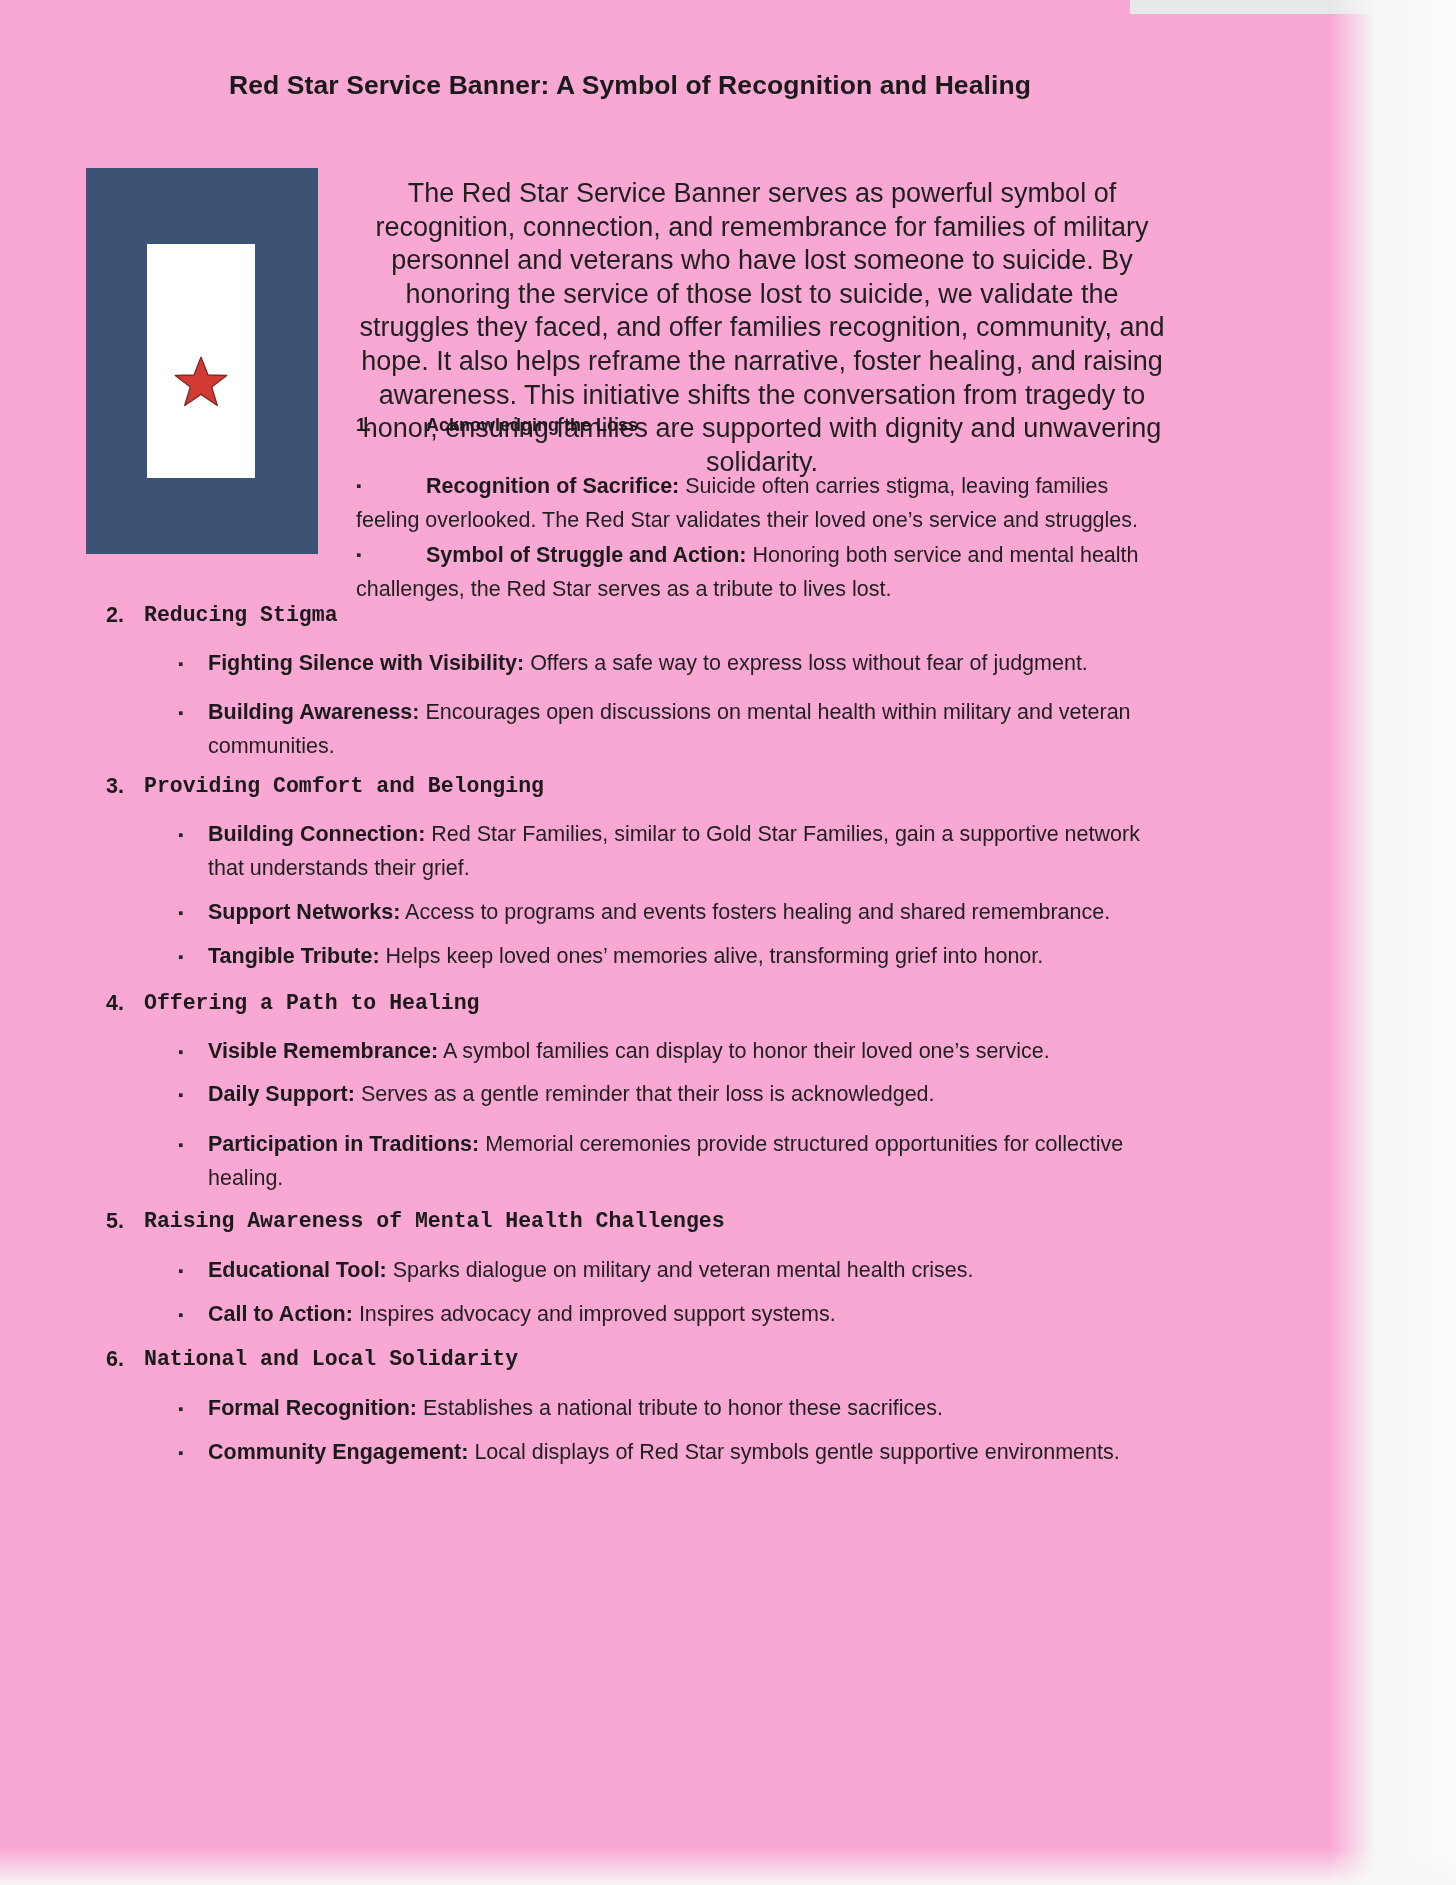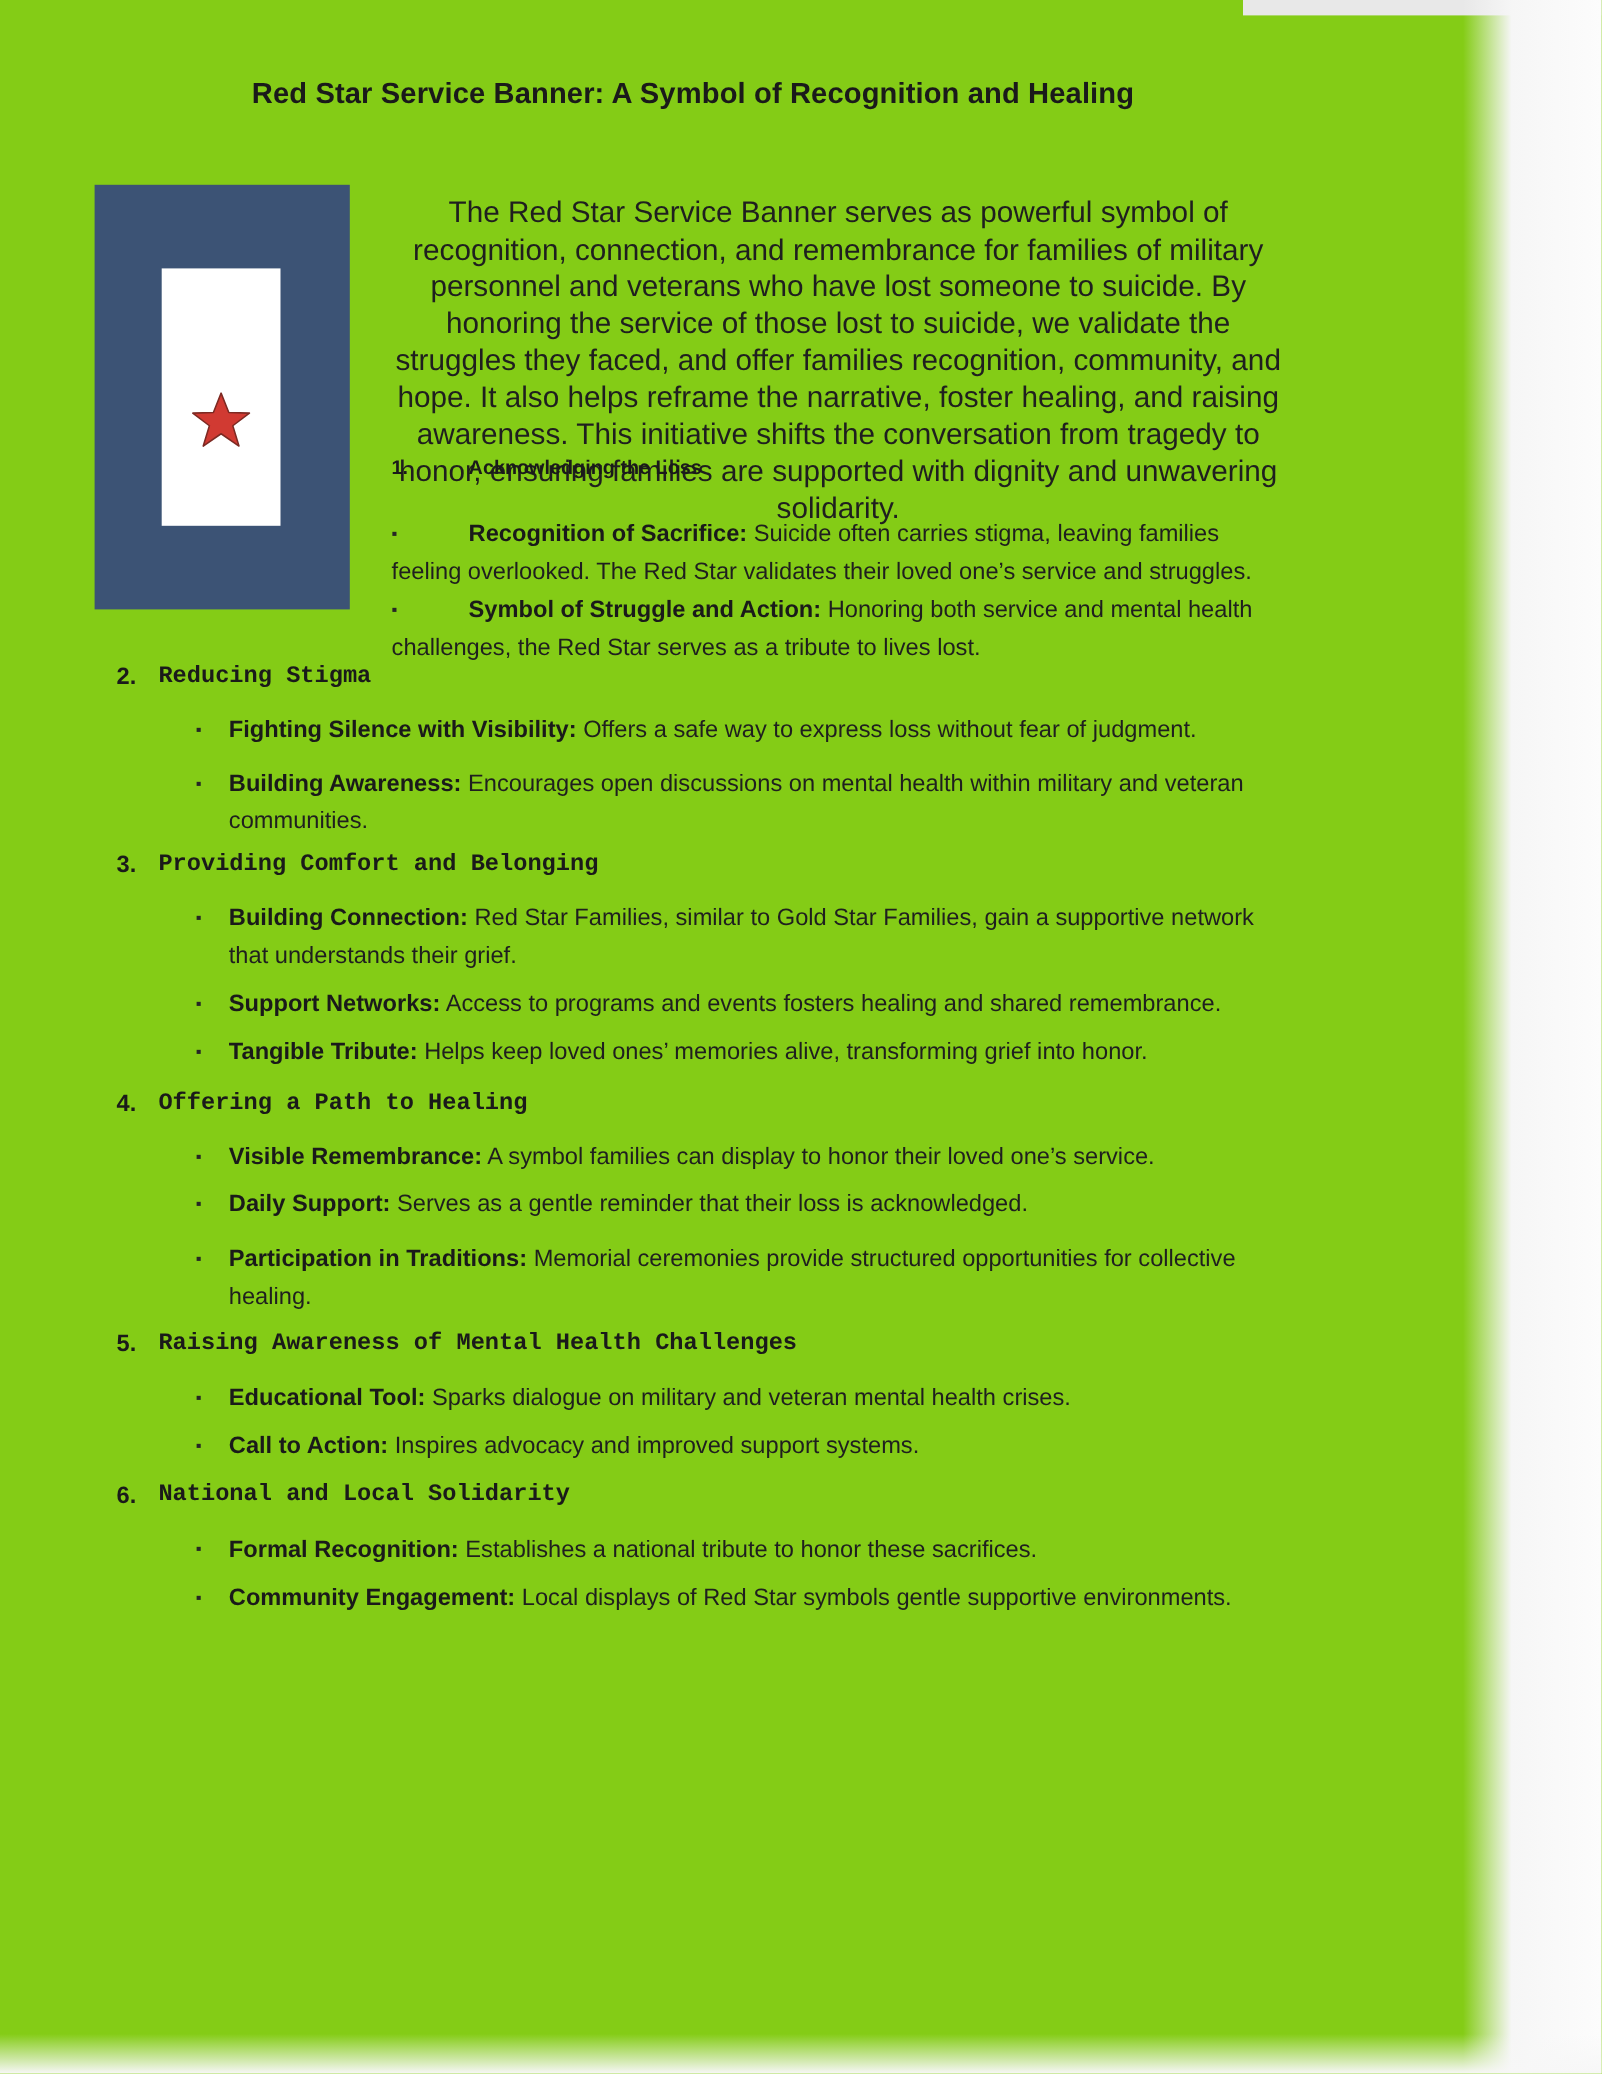--- a/index.html
+++ b/index.html
@@ -7,21 +7,21 @@
     padding: 0;
     background: #ffffff;
   }
   body {
     font-family: "Liberation Sans", sans-serif;
   }
   .page {
     position: relative;
     width: 1456px;
     height: 1885px;
-    background: #84cc16;
+    background: #f9a8d4;
     overflow: hidden;
   }
   
   .scan-edge-right {
     position: absolute;
     top: 0;
     right: 0;
     width: 126px;
     height: 1885px;
     background: linear-gradient(to right, rgba(255,255,255,0) 0%, rgba(246,246,246,1) 35%, rgba(252,252,252,1) 100%);

